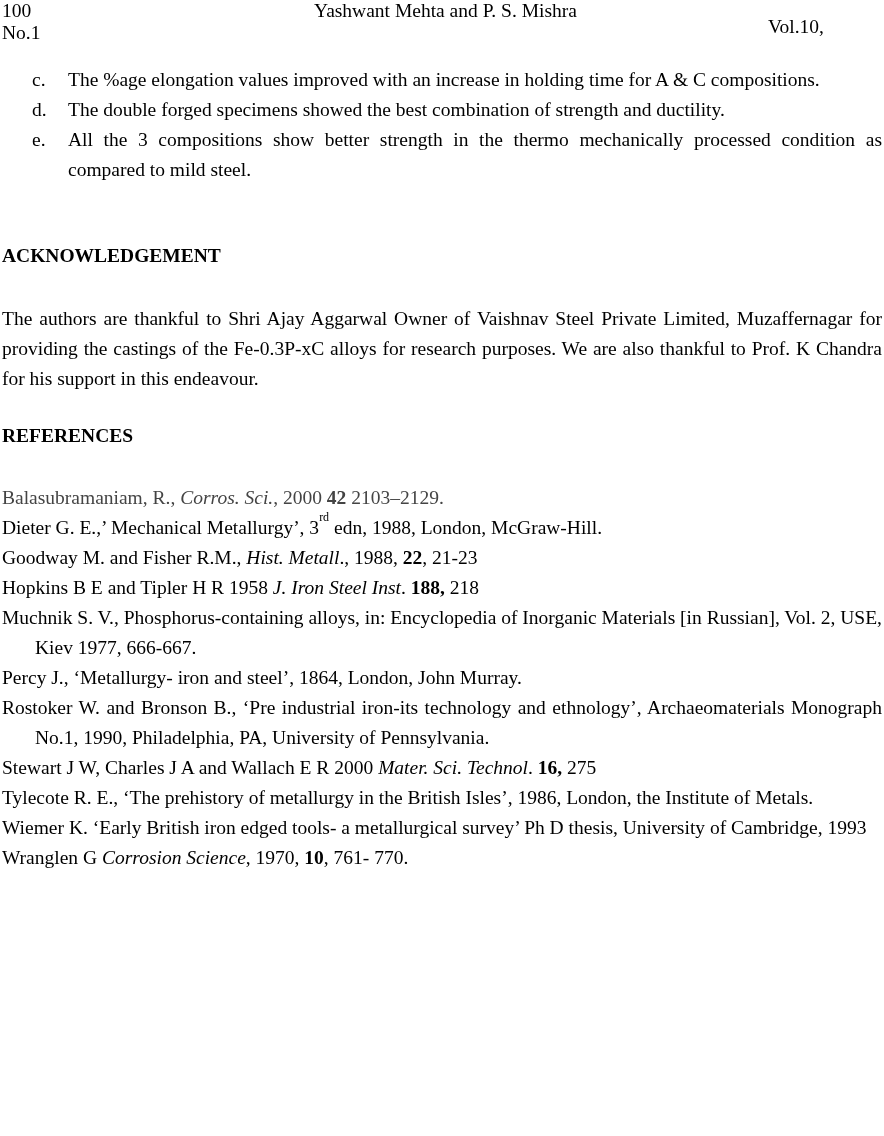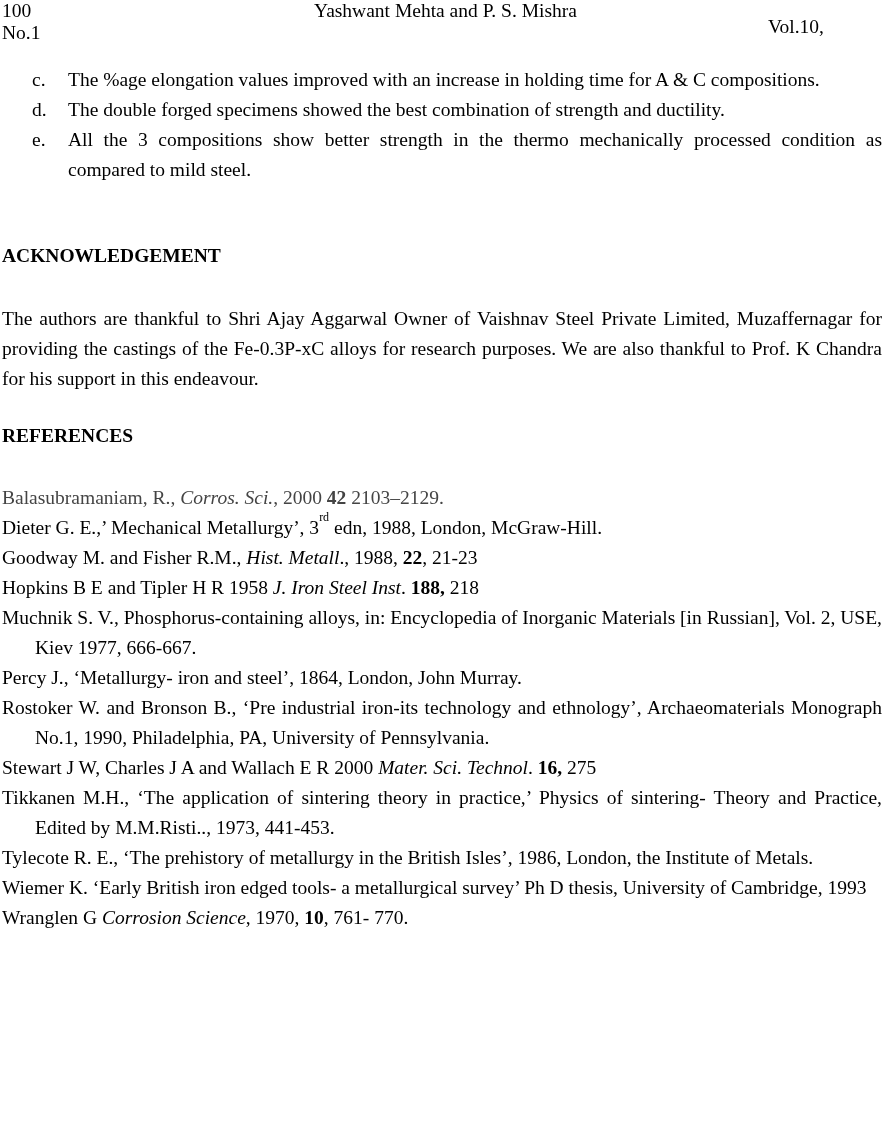--- a/index.html
+++ b/index.html
@@ -61,17 +61,16 @@
 <div class="heading" id="ref-heading">REFERENCES</div>
 <div class="refs" id="refs">
     <div class="ref gray"><span>Balasubramaniam, R., </span><i>Corros. Sci.</i><span>, 2000 </span><b>42</b><span>  2103–2129.</span></div>
     <div class="ref"><span>Dieter G. E.,’ Mechanical Metallurgy’, 3</span><sup>rd</sup><span> edn, 1988, London, McGraw-Hill.</span></div>
     <div class="ref"><span>Goodway M. and  Fisher R.M., </span><i>Hist. Metall</i><span>., 1988, </span><b>22</b><span>, 21-23</span></div>
     <div class="ref"><span>Hopkins B E and Tipler H R 1958 </span><i>J. Iron Steel Inst</i><span>. </span><b>188,</b><span> 218</span></div>
     <div class="ref"><span>Muchnik S. V., Phosphorus-containing alloys, in: Encyclopedia of Inorganic Materials [in Russian], Vol. 2, USE, Kiev 1977, 666-667.</span></div>
     <div class="ref"><span>Percy J., ‘Metallurgy- iron and steel’, 1864, London, John Murray.</span></div>
     <div class="ref"><span>Rostoker W. and Bronson B., ‘Pre industrial iron-its technology and ethnology’, Archaeomaterials Monograph No.1, 1990, Philadelphia, PA, University of Pennsylvania.</span></div>
     <div class="ref"><span>Stewart J W, Charles J A and Wallach E R 2000 </span><i>Mater. Sci. Technol</i><span>. </span><b>16,</b><span> 275</span></div>
-    <div class="ref"><span>Tikkanen M.H., ‘The application of sintering theory in practice,’ Physics of sintering- Theory and Practice, Edited by M.M.Risti.., 1973, 441-453.</span></div>
     <div class="ref"><span>Tylecote R. E., ‘The prehistory of metallurgy in the British Isles’, 1986, London, the Institute of Metals.</span></div>
     <div class="ref"><span>Wiemer K. ‘Early British iron edged tools- a metallurgical survey’ Ph D thesis, University of Cambridge, 1993</span></div>
     <div class="ref"><span>Wranglen G </span><i>Corrosion Science</i><span>, 1970, </span><b>10</b><span>, 761- 770.</span></div>
   </div>
 
 </body></html>

